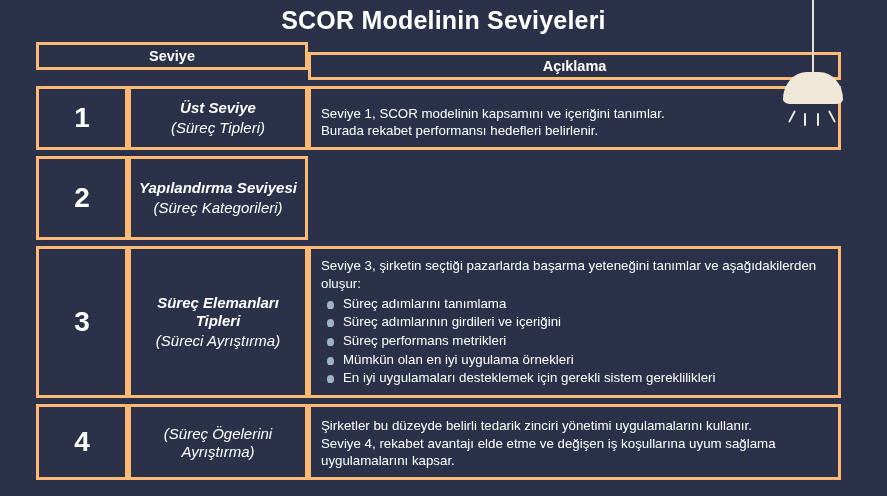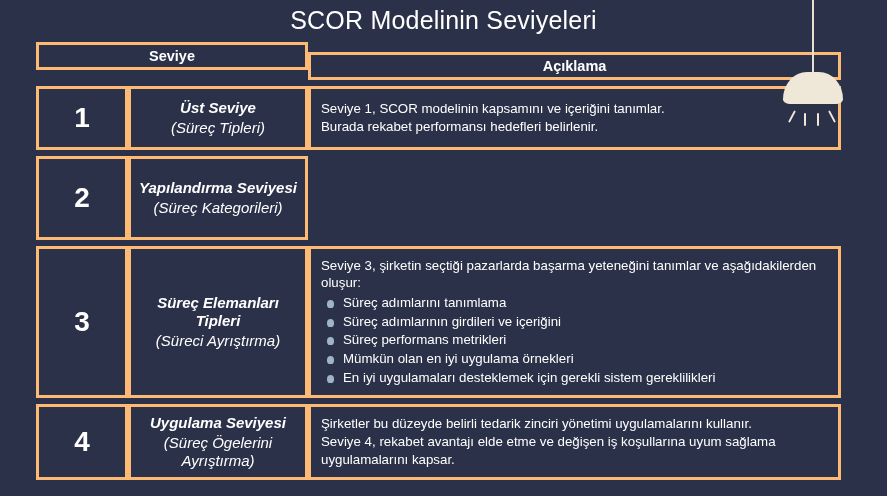--- a/index.html
+++ b/index.html
@@ -19,21 +19,21 @@
     position: absolute;
     inset: 0;
   }
   .title {
     position: absolute;
     top: 6px;
     left: 0;
     width: 887px;
     text-align: center;
     font-size: 25px;
-    font-weight: normal;
+    font-weight: bold;
     letter-spacing: 0.2px;
     color: #ffffff;
   }
   .table {
     position: absolute;
     left: 36px;
     top: 42px;
     width: 805px;
   }
   .row {
@@ -78,21 +78,21 @@
     font-size: 15px;
   }
   .c-name .sub {
     font-size: 15px;
     font-weight: normal;
     margin-top: 2px;
   }
   .c-desc {
     flex: 1;
     justify-content: flex-start;
-    align-items: center;
+    align-items: flex-end;
     padding: 7px 10px;
     font-size: 13.3px;
     line-height: 1.33;
     text-align: left;
   }
   .c-desc p {
     margin: 0;
   }
   ul.bullets {
     list-style: none;
@@ -209,21 +209,20 @@
             <li>Mümkün olan en iyi uygulama örnekleri</li>
             <li>En iyi uygulamaları desteklemek için gerekli sistem gereklilikleri</li>
           </ul>
         </div>
       </div>
     </div>
 
     <div class="row r4">
       <div class="cell c-num">4</div>
       <div class="cell c-name">
-        <span class="nm">Uygulama Seviyesi</span>
         <span class="sub">(Süreç Ögelerini Ayrıştırma)</span>
       </div>
       <div class="cell c-desc">
         <div>
           <p>Şirketler bu düzeyde belirli tedarik zinciri yönetimi uygulamalarını kullanır.</p>
           <p>Seviye 4, rekabet avantajı elde etme ve değişen iş koşullarına uyum sağlama uygulamalarını kapsar.</p>
         </div>
       </div>
     </div>
 

